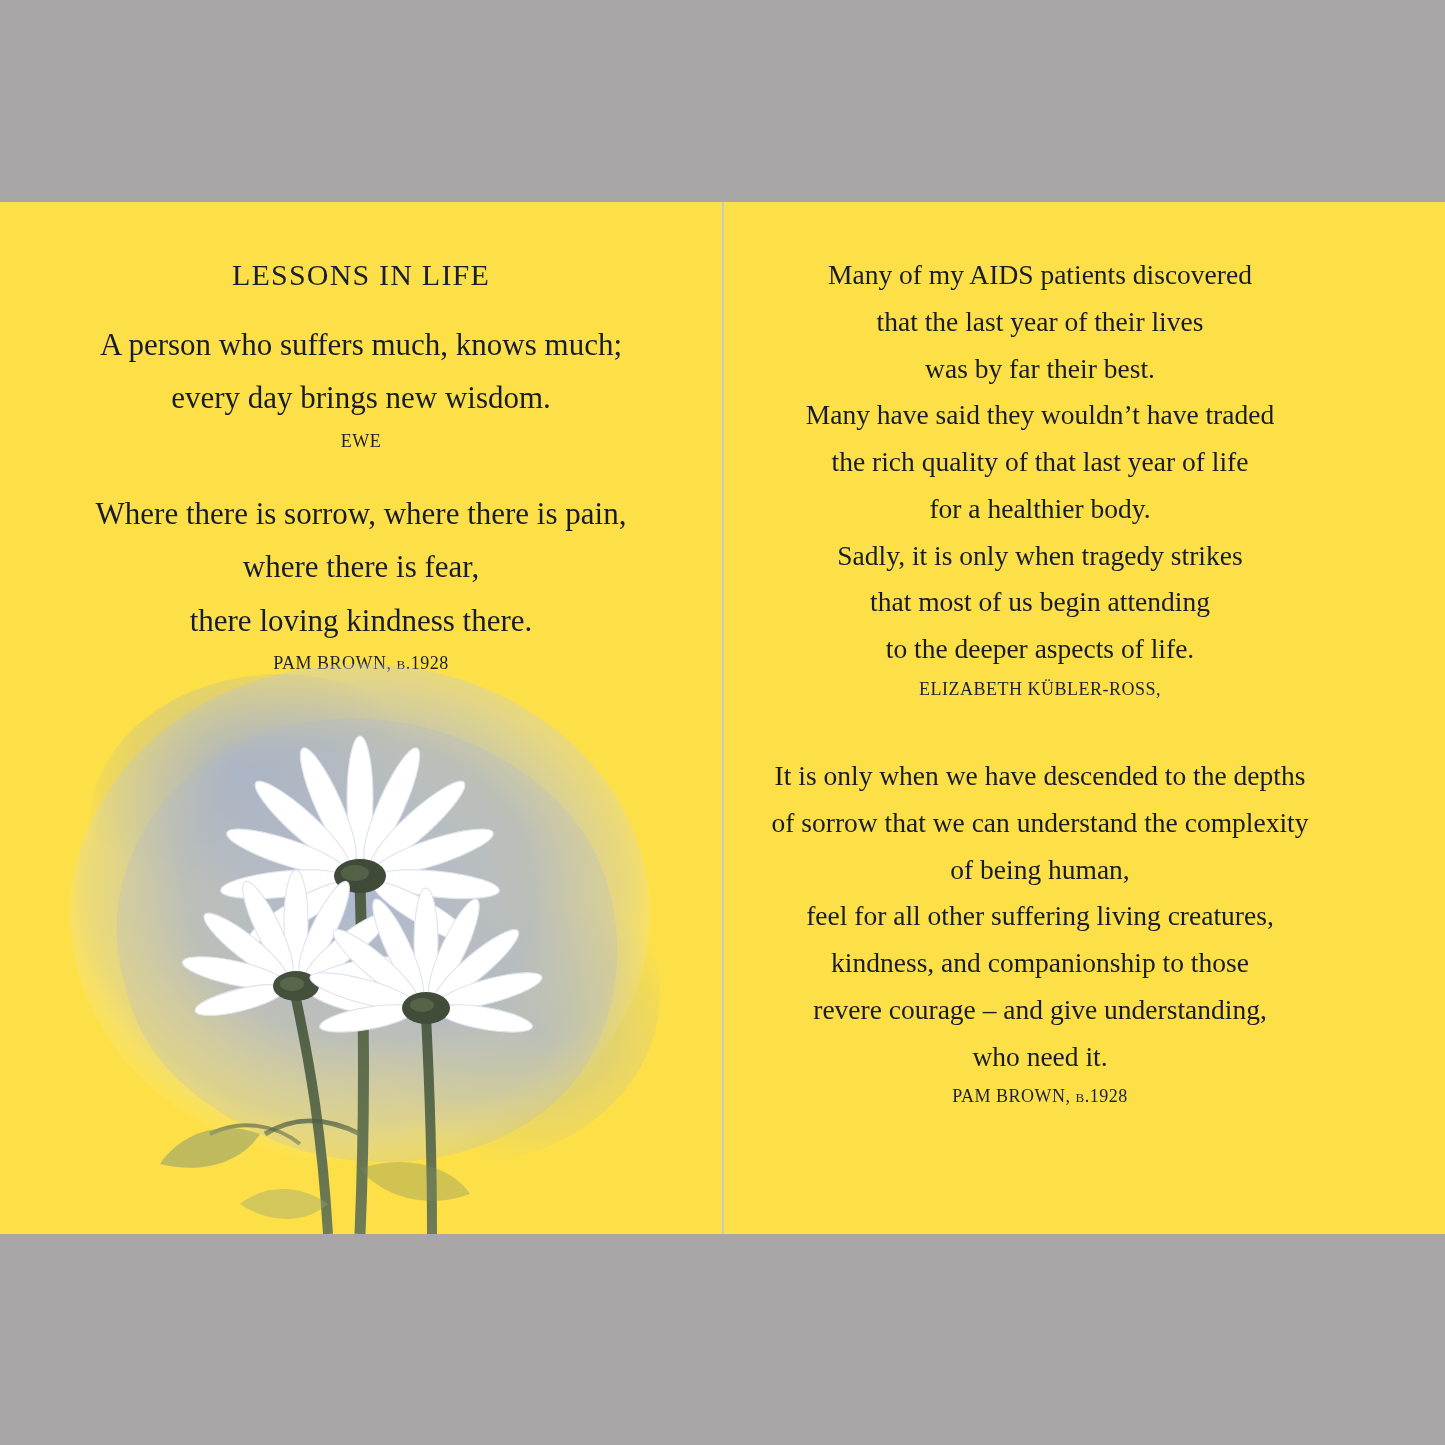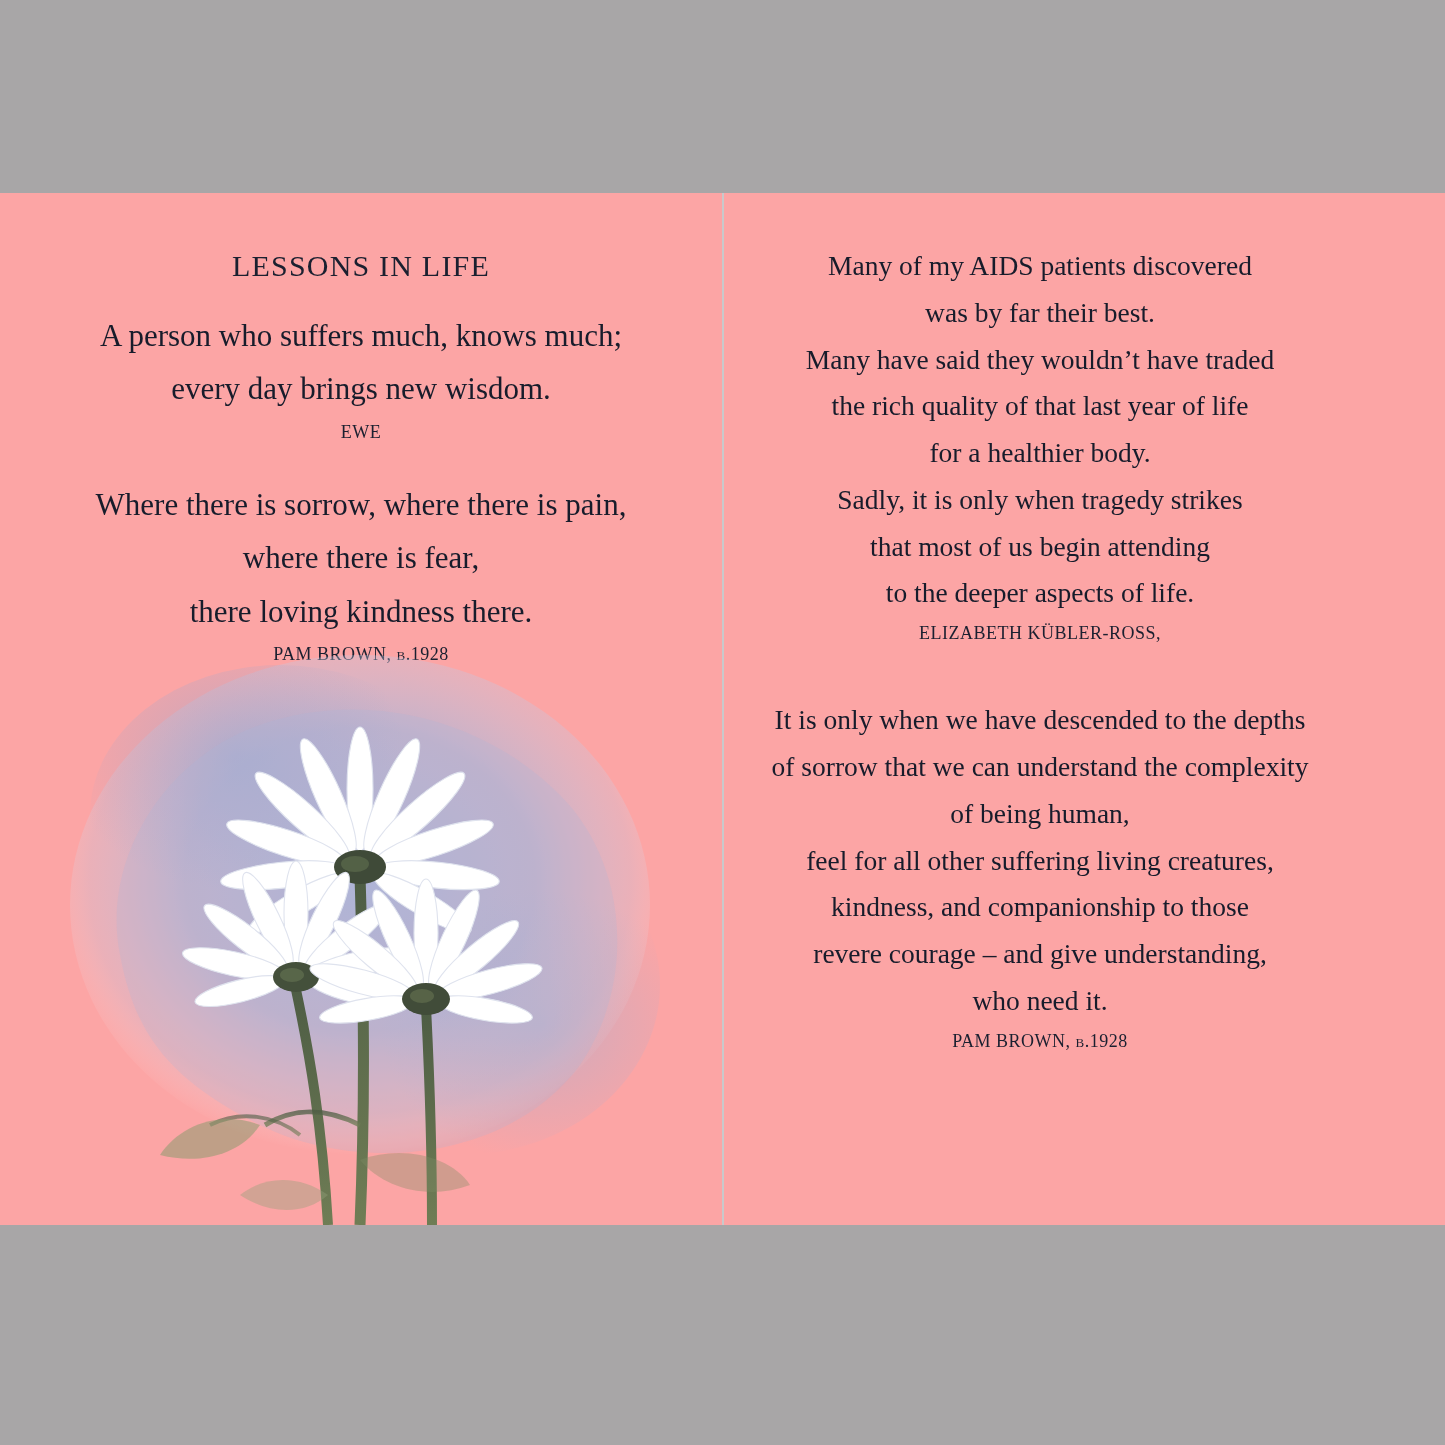--- a/index.html
+++ b/index.html
@@ -10,24 +10,24 @@
     width: 1445px;
     height: 1445px;
     background: #a8a6a7;
     font-family: "Liberation Serif", serif;
     overflow: hidden;
   }
 
   .page-spread {
     position: absolute;
     left: 0;
-    top: 193px;
+    top: 202px;
     width: 1445px;
     height: 1032px;
-    background: #fca5a5;
+    background: #fde047;
     display: flex;
   }
 
   .gutter {
     position: absolute;
     left: 722px;
     top: 0;
     width: 2px;
     height: 1032px;
     background: #c9c9cb;
@@ -220,20 +220,21 @@
       </svg>
     </div>
   </div>
 
   <div class="gutter"></div>
 
   <div class="page page-right">
 
     <div class="quote quote-right">
       <div class="quote-line">Many of my AIDS patients discovered</div>
+      <div class="quote-line">that the last year of their lives</div>
       <div class="quote-line">was by far their best.</div>
       <div class="quote-line">Many have said they wouldn’t have traded</div>
       <div class="quote-line">the rich quality of that last year of life</div>
       <div class="quote-line">for a healthier body.</div>
       <div class="quote-line">Sadly, it is only when tragedy strikes</div>
       <div class="quote-line">that most of us begin attending</div>
       <div class="quote-line">to the deeper aspects of life.</div>
       <div class="attribution">
         <span class="attr-line">ELIZABETH KÜBLER-ROSS,</span>
       </div>

